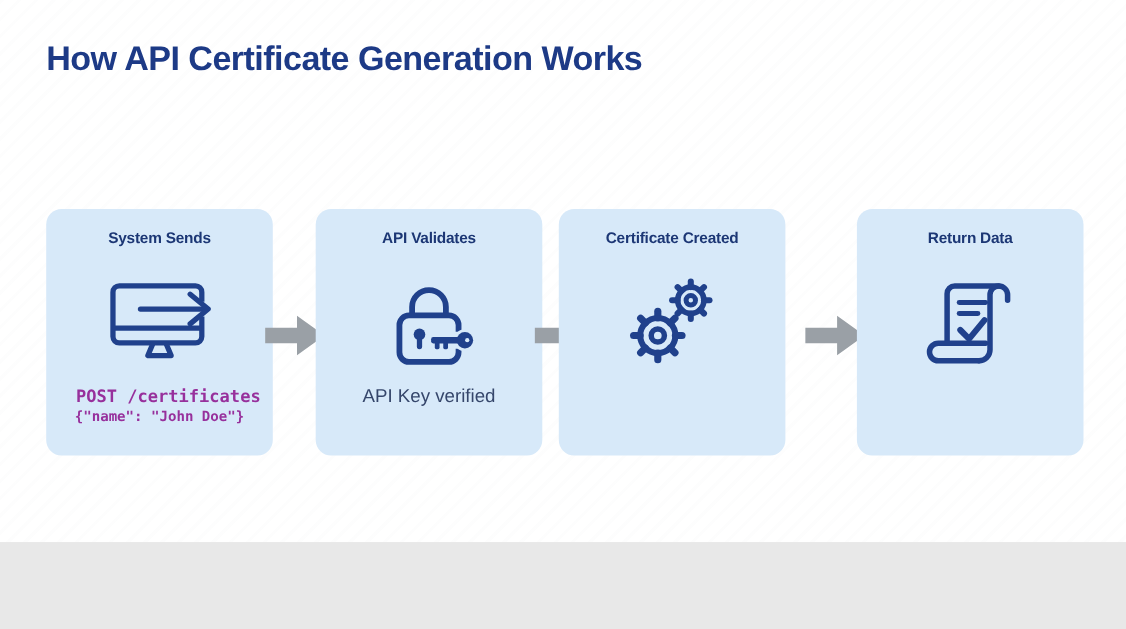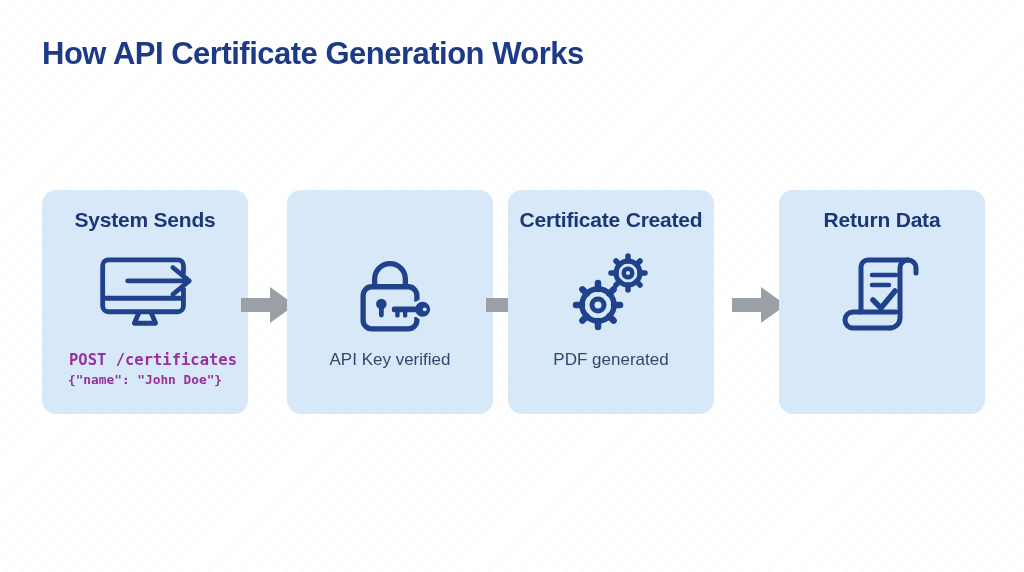--- a/index.html
+++ b/index.html
@@ -8,21 +8,21 @@
     --header-navy:#1c3775;
     --icon-navy:#20418c;
     --box-bg:#d7e9f9;
     --caption-slate:#35466b;
     --code-purple:#97309c;
     --arrow-gray:#9aa0a6;
   }
   *{margin:0;padding:0;box-sizing:border-box;}
   html,body{background:#e8e8e8;}
   .canvas{
-    position:relative;width:1024px;height:572px;margin:0 auto;
+    position:relative;width:1024px;height:493px;margin:0 auto;
     background:var(--page-bg);
     background-image:repeating-linear-gradient(135deg, rgba(120,130,140,0.015) 0 3px, transparent 3px 11px);
     overflow:hidden;
     font-family:"Liberation Sans", sans-serif;
   }
   .page-title{
     position:absolute;left:42px;top:36px;
     font-size:31px;font-weight:700;letter-spacing:-0.5px;
     color:var(--title-navy);
     white-space:nowrap;
@@ -30,21 +30,21 @@
   .step-box{
     position:absolute;top:190px;width:206px;height:224px;
     background:var(--box-bg);border-radius:14px;
   }
   .step-box.pos-0{left:42px;}
   .step-box.pos-1{left:287px;}
   .step-box.pos-2{left:508px;}
   .step-box.pos-3{left:779px;}
   .step-title{
     position:absolute;top:18px;left:0;right:0;text-align:center;
-    font-size:21px;font-weight:700;letter-spacing:-0.2px;
+    font-size:14px;font-weight:700;letter-spacing:-0.2px;
     color:var(--header-navy);white-space:nowrap;
   }
   .icon-wrap{
     position:absolute;top:48px;left:0;right:0;height:108px;
     display:flex;align-items:center;justify-content:center;
     color:var(--icon-navy);
   }
   .caption{
     position:absolute;top:160px;left:0;right:0;text-align:center;
     white-space:nowrap;
@@ -99,20 +99,21 @@
     </div>
   </div>
 
   <div class="connector pos-0">
     <svg width="54" height="40" viewBox="0 0 54 40">
         <polygon points="0,13 29,13 29,2 54,20 29,38 29,27 0,27"></polygon>
       </svg>
   </div>
 
   <div class="step-box pos-1">
+    <div class="step-title">API Validates</div>
     <div class="icon-wrap">
       <svg width="96" height="85" viewBox="0 0 100 88" fill="none" stroke="currentColor">
         <path d="M34 38 V30 a16 16 0 0 1 32 0 V38" stroke-width="5.5"></path>
         <rect x="22" y="38" width="56" height="44" rx="9" stroke-width="5.5"></rect>
         <circle cx="41" cy="56" r="5.5" fill="currentColor" stroke="none"></circle>
         <rect x="38.5" y="58" width="5" height="12" rx="2.5" fill="currentColor" stroke="none"></rect>
         <g stroke="var(--box-bg)" fill="var(--box-bg)">
           <line x1="60" y1="61.5" x2="84" y2="61.5" stroke-width="16"></line>
           <circle cx="84" cy="61.5" r="10.5" stroke="none"></circle>
         </g>
@@ -165,23 +166,20 @@
             <line x1="-11.3" y1="-11.3" x2="-15.6" y2="-15.6"></line>
               <line x1="11.3" y1="11.3" x2="15.6" y2="15.6"></line>
             <line x1="-11.3" y1="11.3" x2="-15.6" y2="15.6"></line>
               <line x1="11.3" y1="-11.3" x2="15.6" y2="-15.6"></line>
           </g>
           <circle r="16" stroke-width="5.5"></circle>
           <circle r="6" stroke-width="5"></circle>
         </g>
       </svg>
     </div>
-    <div class="caption">
-      <div class="cap-text">PDF generated</div>
-    </div>
   </div>
 
   <div class="connector pos-2">
     <svg width="54" height="40" viewBox="0 0 54 40">
         <polygon points="0,13 29,13 29,2 54,20 29,38 29,27 0,27"></polygon>
       </svg>
   </div>
 
   <div class="step-box pos-3">
     <div class="step-title">Return Data</div>

